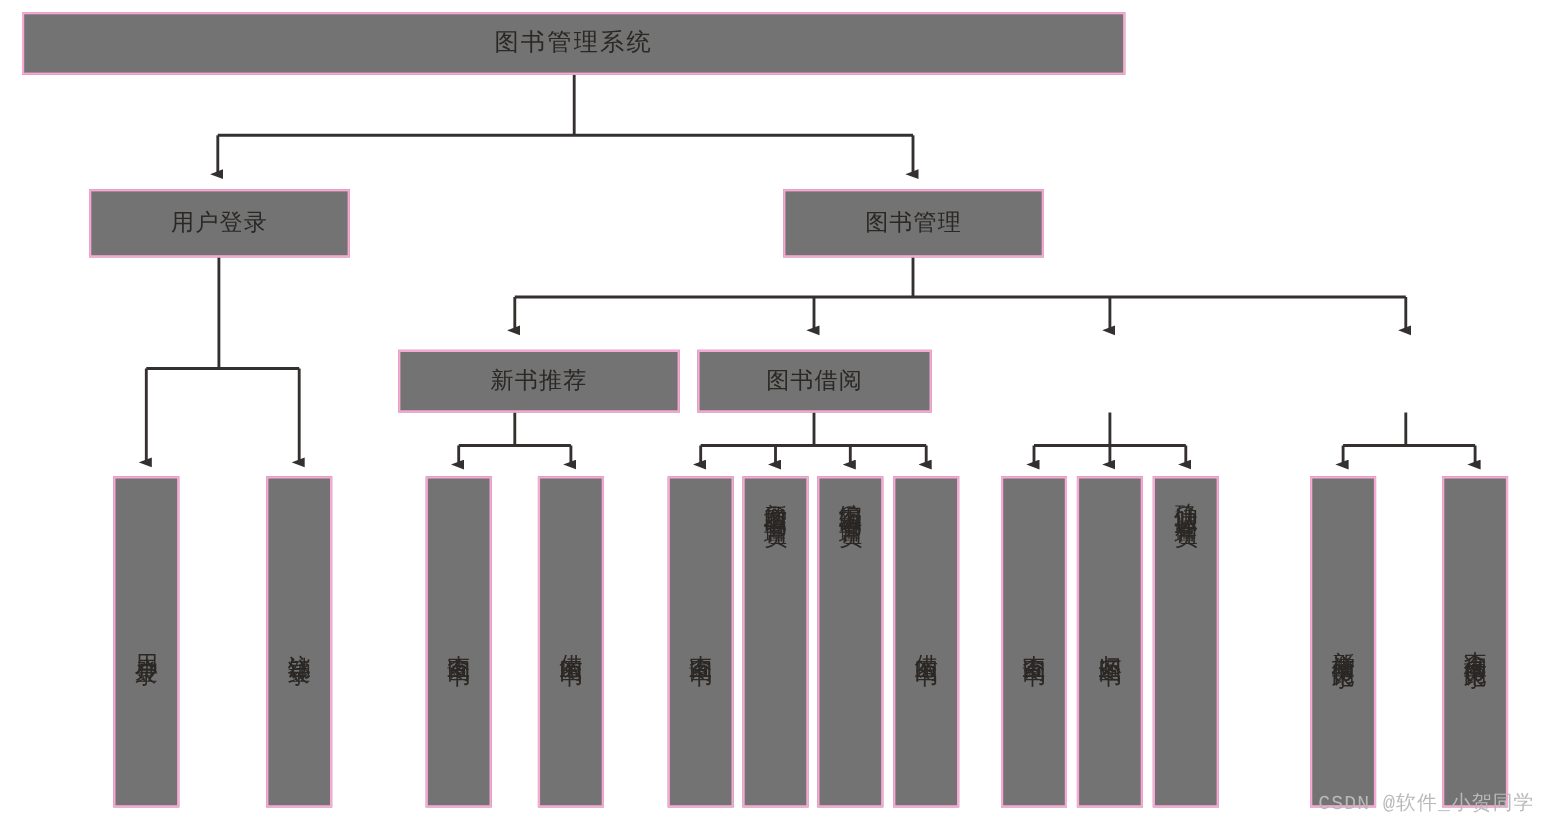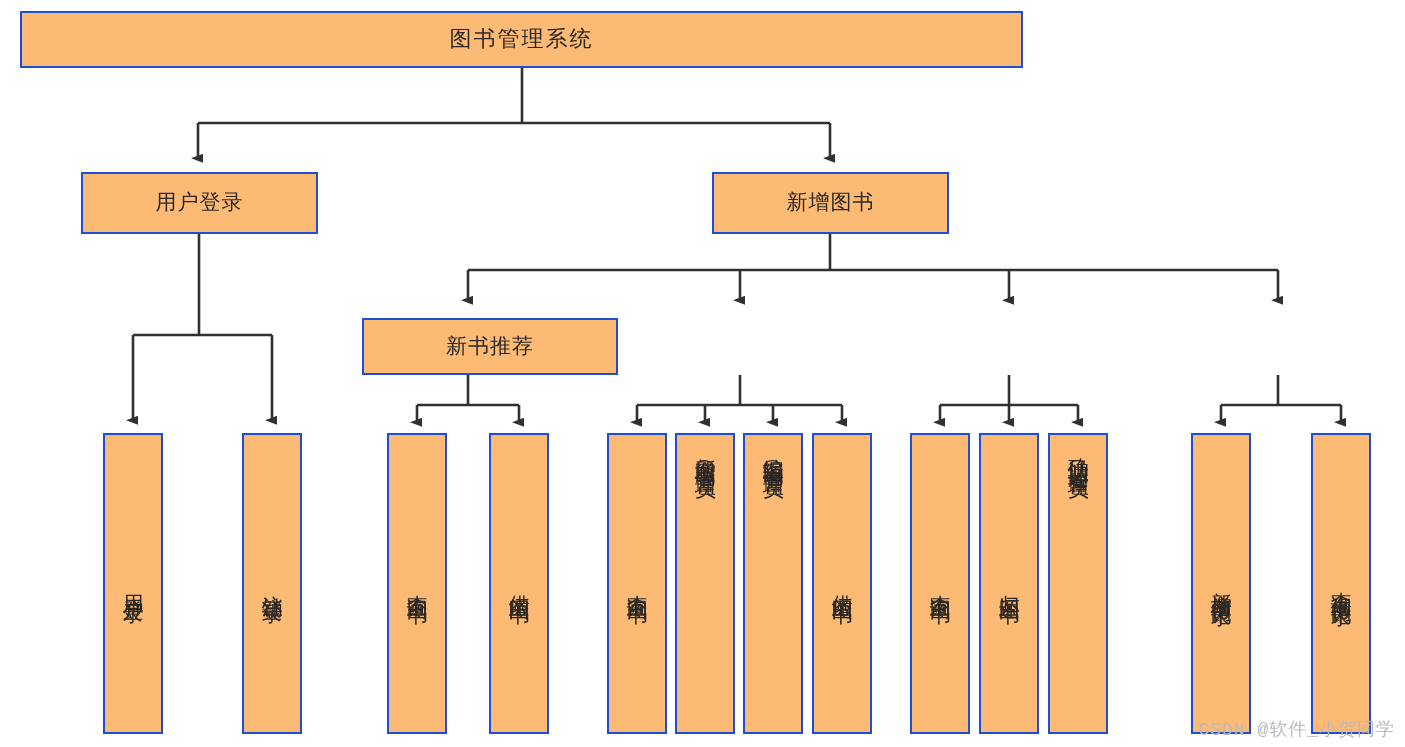--- a/index.html
+++ b/index.html
@@ -17,22 +17,22 @@
   }
   svg.connectors{
     position:absolute;
     left:0;top:0;
     width:1405px;height:747px;
     pointer-events:none;
   }
   .node{
     position:absolute;
     box-sizing:border-box;
-    border:2px solid #1d4ed8;
-    background:#fdba74;
+    border:2px solid #f9a8d4;
+    background:#737373;
     display:flex;
     align-items:center;
     justify-content:center;
     color:#2a2724;
   }
   .node.horiz{
     font-size:21px;
     letter-spacing:1px;
     line-height:1.2;
   }
@@ -119,24 +119,25 @@
       <path d="M1221,405 L1341,405"></path>
       <path d="M1221,405 L1221,422" marker-end="url(#arrow)"></path>
       <path d="M1341,405 L1341,422" marker-end="url(#arrow)"></path>
     </g>
   </svg>
 
   <div class="node horiz" id="root" style="left:20px;top:11px;width:1003px;height:57px;">图书管理系统</div>
 
   <div class="node horiz" style="left:81px;top:172px;width:237px;height:62px;">用户登录</div>
 
-  <div class="node horiz" style="left:712px;top:172px;width:237px;height:62px;">新增图书</div>
+  <div class="node horiz" style="left:712px;top:172px;width:237px;height:62px;">图书管理</div>
 
   <div class="node horiz" style="left:362px;top:318px;width:256px;height:57px;">新书推荐</div>
 
+  <div class="node horiz" style="left:634px;top:318px;width:213px;height:57px;">图书借阅</div>
 
 
 
   <div class="node vert" style="left:103px;top:433px;width:60px;height:301px;">用户登录</div>
 
   <div class="node vert" style="left:242px;top:433px;width:60px;height:301px;">注销登录</div>
 
   <div class="node vert" style="left:387px;top:433px;width:60px;height:301px;">查询图书</div>
 
   <div class="node vert" style="left:489px;top:433px;width:60px;height:301px;">借阅图书</div>

